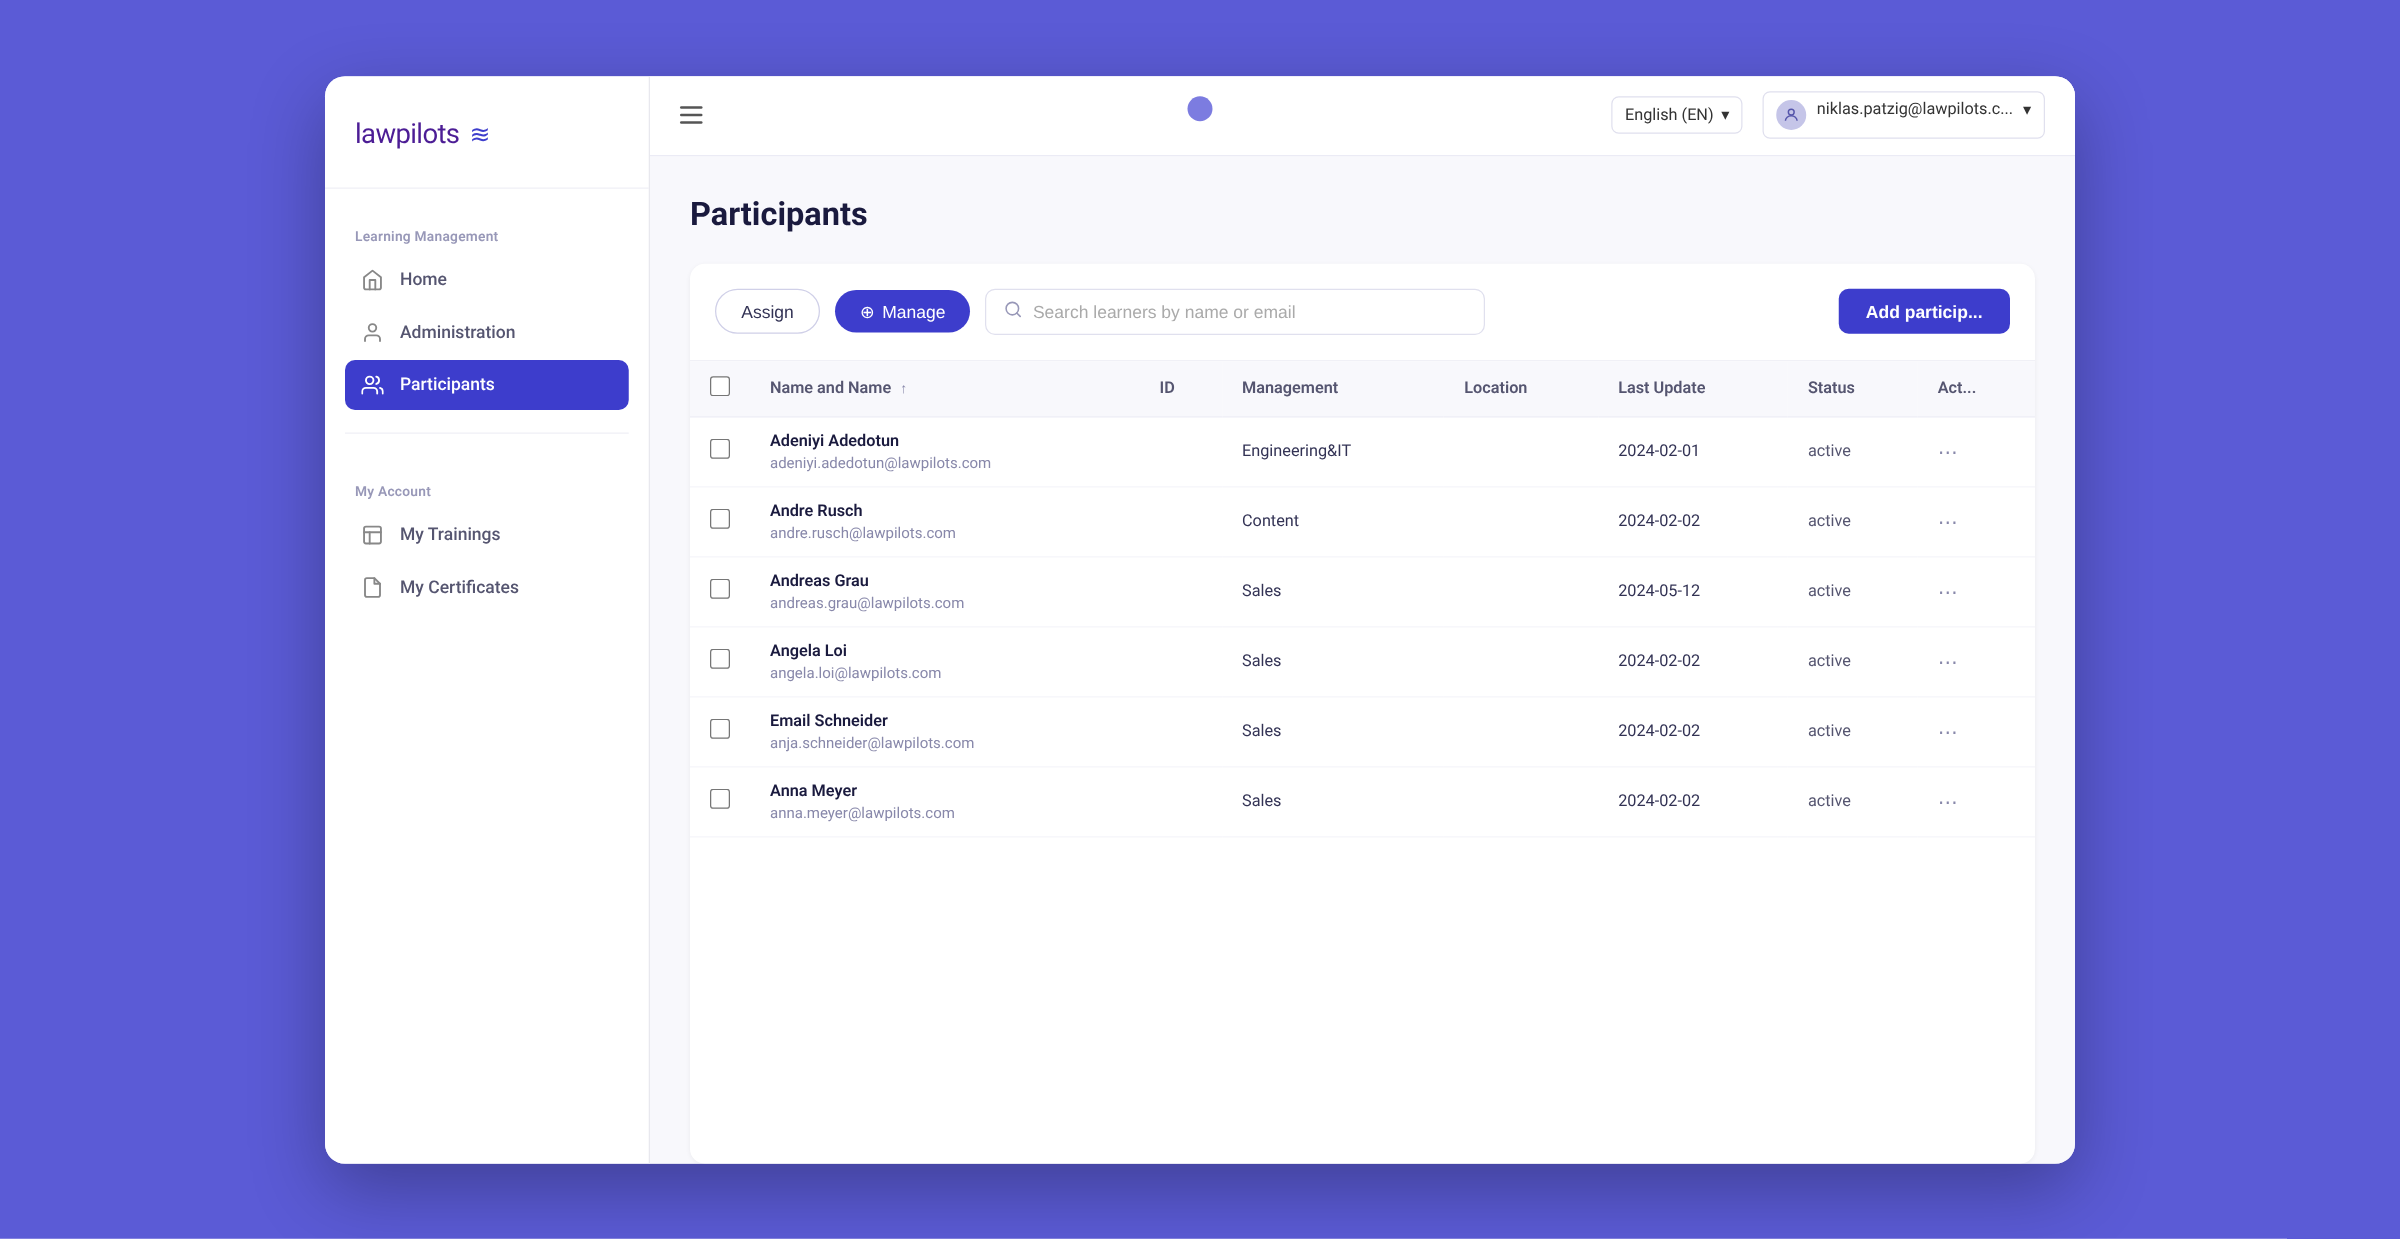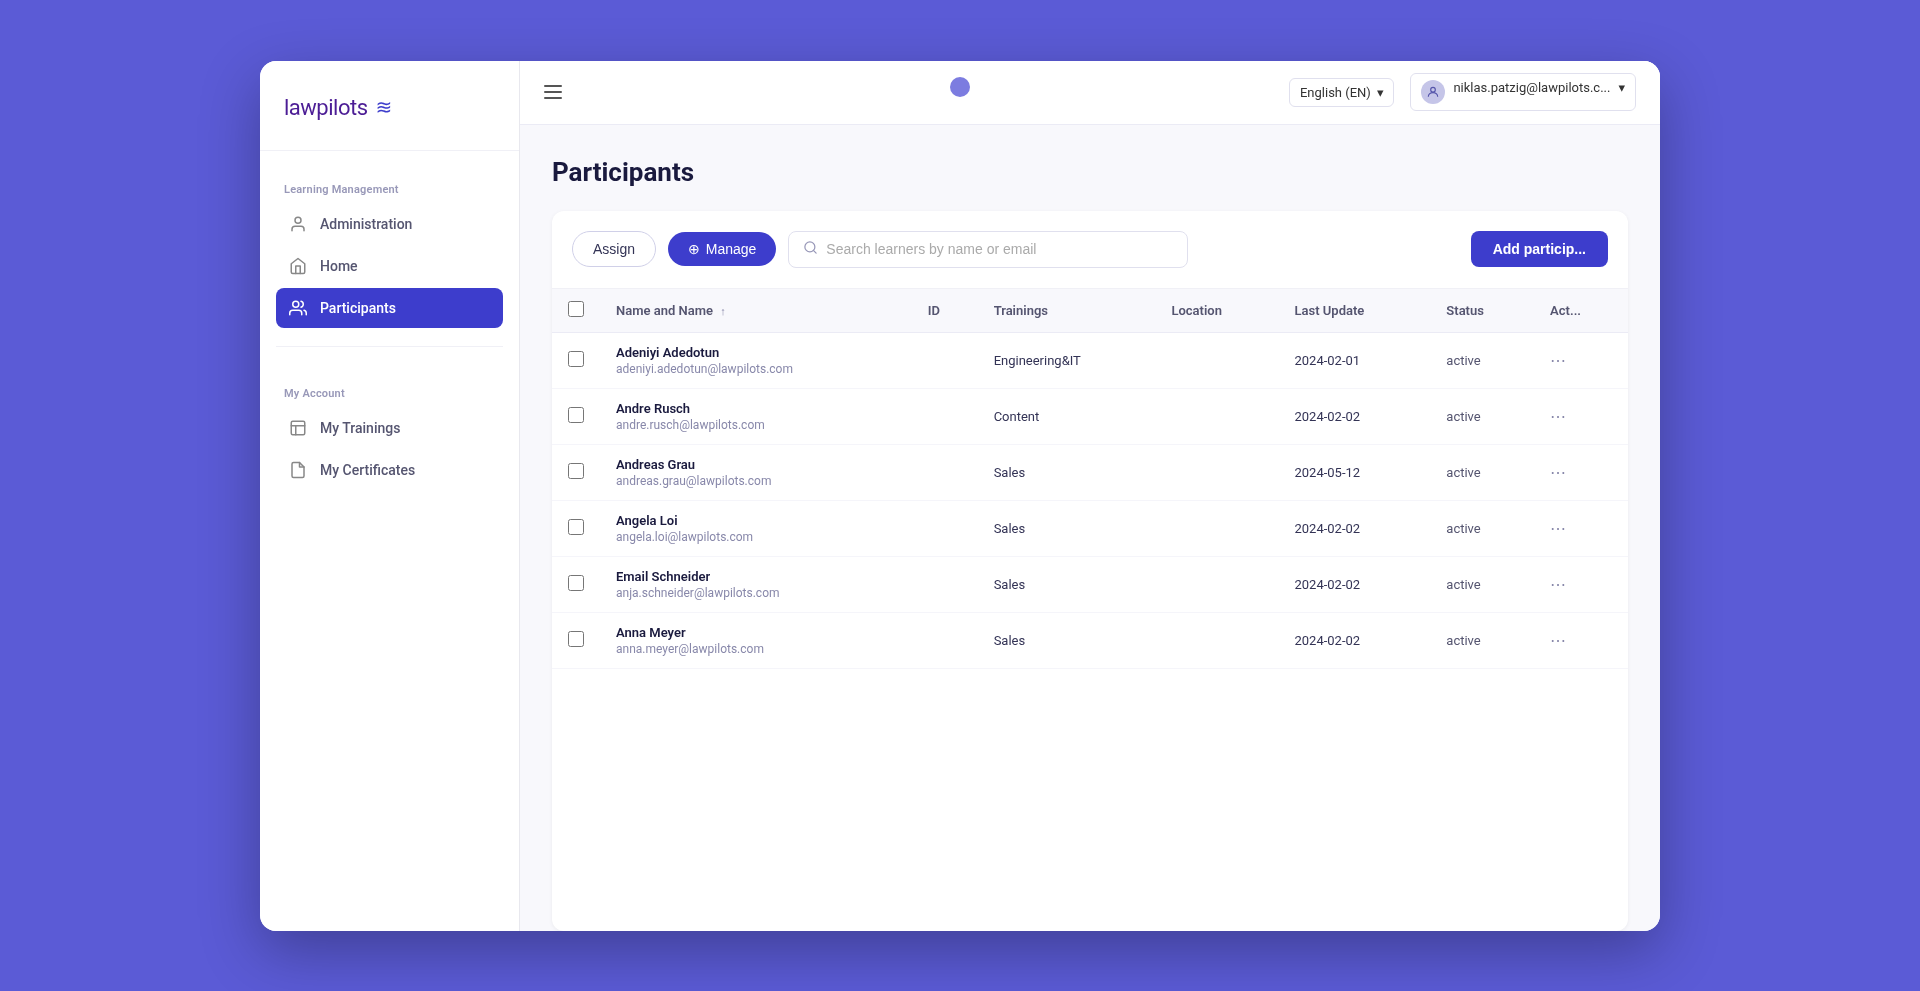--- a/index.html
+++ b/index.html
@@ -352,35 +352,35 @@
       <span class="logo-text">lawpilots</span>
       <span class="logo-wave">≋</span>
     </div>
 
     <div class="sidebar-section">
       <div class="sidebar-section-label">Learning Management</div>
 
       <div class="sidebar-item">
         <span class="sidebar-icon">
           <svg width="18" height="18" viewBox="0 0 24 24" fill="none" stroke="currentColor" stroke-width="2" stroke-linecap="round" stroke-linejoin="round">
+              <path d="M3 9l9-7 9 7v11a2 2 0 0 1-2 2H5a2 2 0 0 1-2-2z"></path>
+              <polyline points="9 22 9 12 15 12 15 22"></polyline>
+            </svg>
+        </span>
+        <span>Home</span>
+      </div>
+
+      <div class="sidebar-item">
+        <span class="sidebar-icon">
+          <svg width="18" height="18" viewBox="0 0 24 24" fill="none" stroke="currentColor" stroke-width="2" stroke-linecap="round" stroke-linejoin="round">
               <path d="M20 21v-2a4 4 0 0 0-4-4H8a4 4 0 0 0-4 4v2"></path>
               <circle cx="12" cy="7" r="4"></circle>
             </svg>
         </span>
         <span>Administration</span>
-      </div>
-
-      <div class="sidebar-item">
-        <span class="sidebar-icon">
-          <svg width="18" height="18" viewBox="0 0 24 24" fill="none" stroke="currentColor" stroke-width="2" stroke-linecap="round" stroke-linejoin="round">
-              <path d="M3 9l9-7 9 7v11a2 2 0 0 1-2 2H5a2 2 0 0 1-2-2z"></path>
-              <polyline points="9 22 9 12 15 12 15 22"></polyline>
-            </svg>
-        </span>
-        <span>Home</span>
       </div>
 
       <div class="sidebar-item active">
         <span class="sidebar-icon">
           <svg width="18" height="18" viewBox="0 0 24 24" fill="none" stroke="currentColor" stroke-width="2" stroke-linecap="round" stroke-linejoin="round">
               <path d="M17 21v-2a4 4 0 0 0-4-4H5a4 4 0 0 0-4 4v2"></path>
               <circle cx="9" cy="7" r="4"></circle>
               <path d="M23 21v-2a4 4 0 0 0-3-3.87"></path>
               <path d="M16 3.13a4 4 0 0 1 0 7.75"></path>
             </svg>
@@ -477,21 +477,21 @@
                   <input type="checkbox" style="">
                 </th>
                 <th>
                   <span>Name and Name</span>
                   <span class="sort-icon">↑</span>
                 </th>
                 <th>
                   <span>ID</span>
                 </th>
                 <th>
-                  <span>Trainings</span>
+                  <span>Management</span>
                 </th>
                 <th>
                   <span>Location</span>
                 </th>
                 <th>
                   <span>Last Update</span>
                 </th>
                 <th>
                   <span>Status</span>
                 </th>

